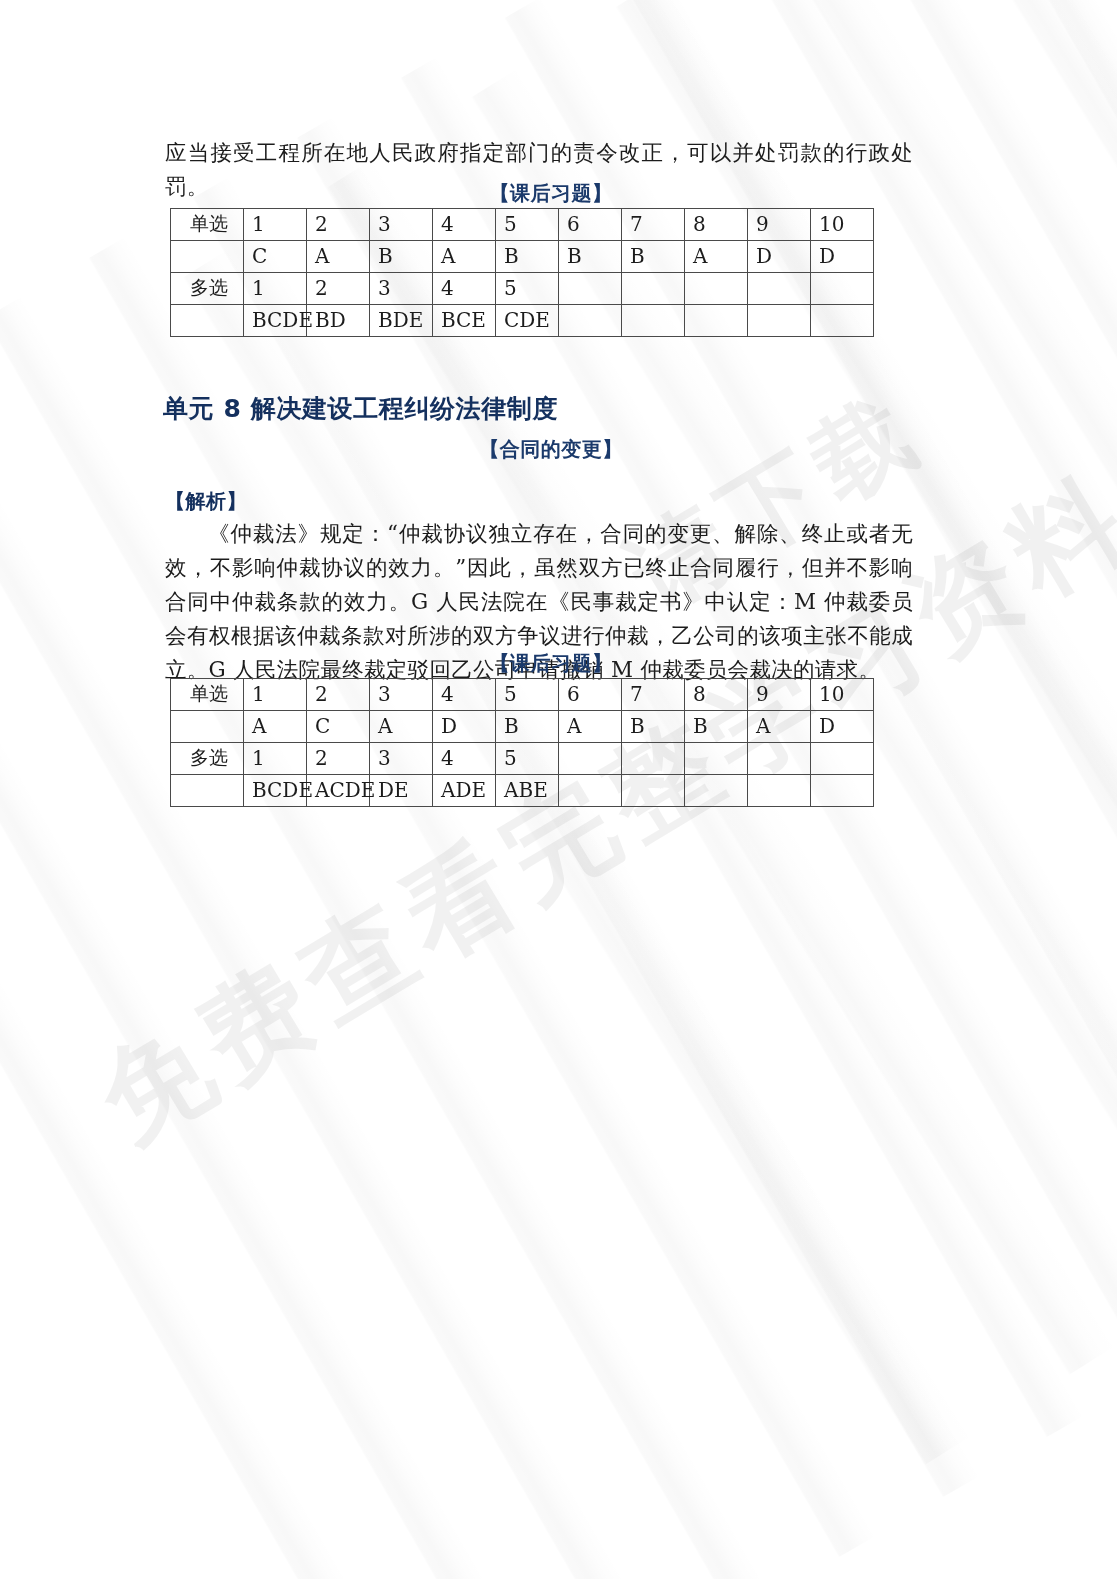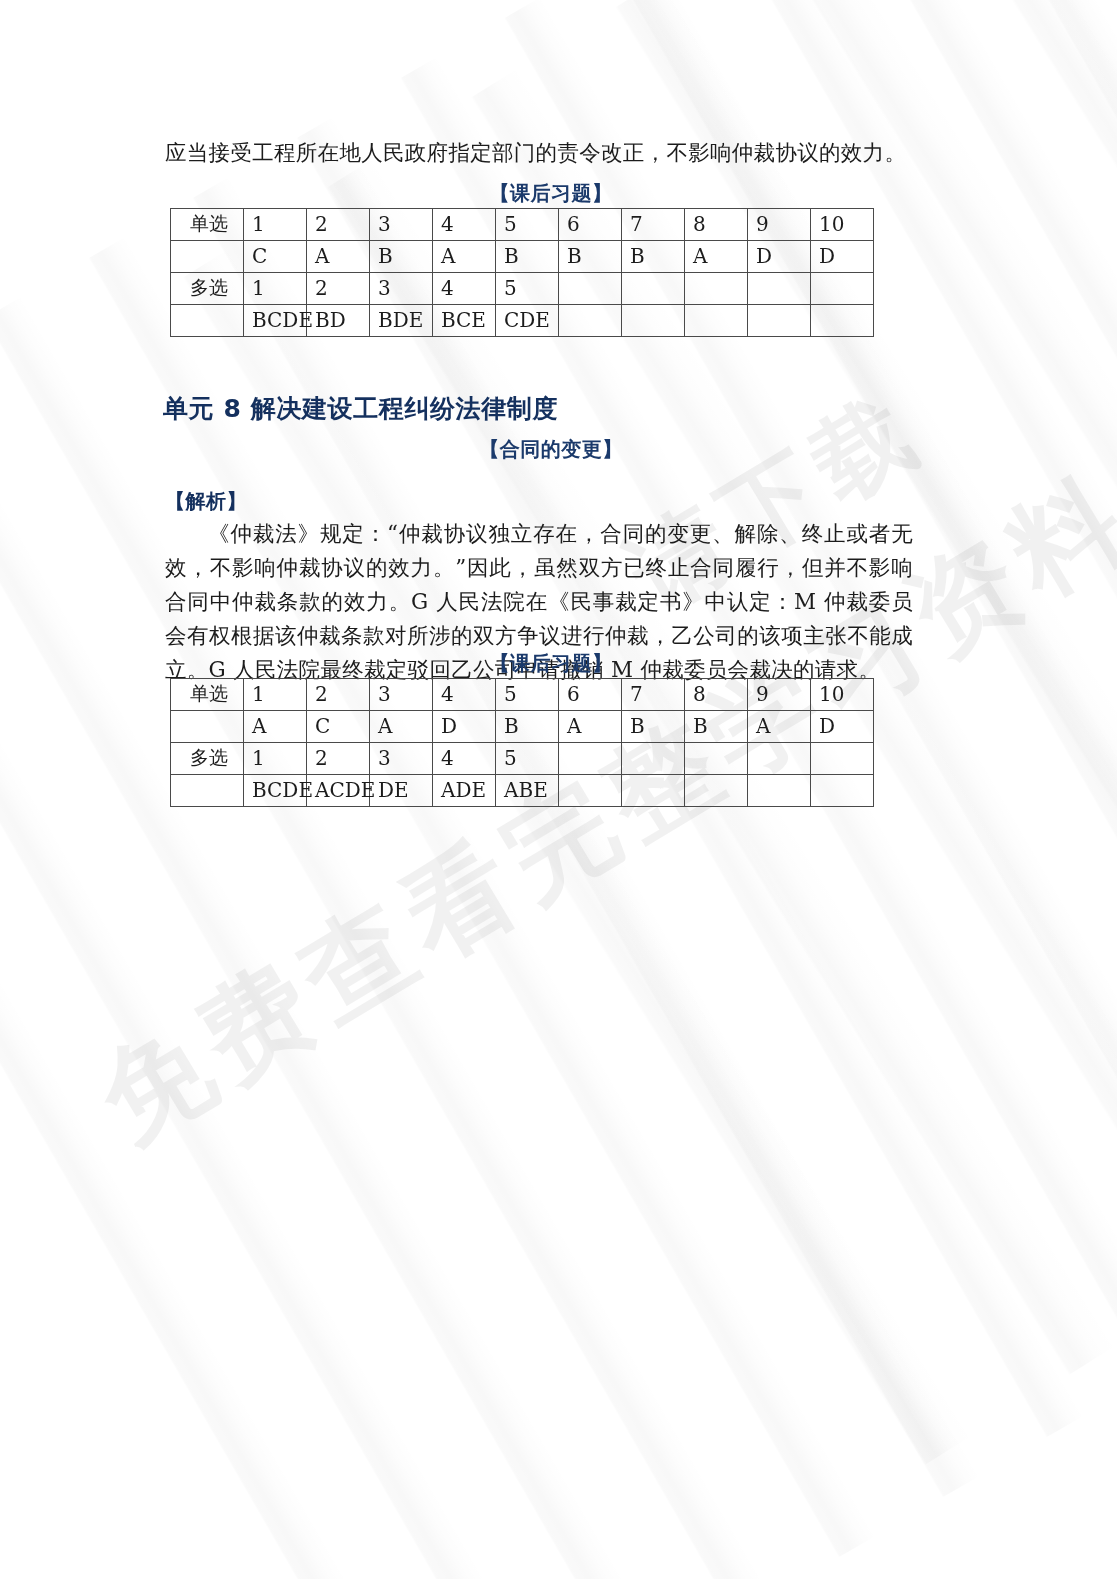--- a/index.html
+++ b/index.html
@@ -176,21 +176,21 @@
 
   <div class="watermark-layer">
     <div class="wm-streaks"></div>
     <div class="wm-streaks2"></div>
     <div class="wm-text wm-text-a">免费查看完整学习资料</div>
     <div class="wm-text wm-text-b">请下载</div>
   </div>
 
   <div class="content">
 
-    <div class="para" style="top:136px;">应当接受工程所在地人民政府指定部门的责令改正，不影响仲裁协议的效力。</div>
+    <div class="para" style="top:136px;">应当接受工程所在地人民政府指定部门的责令改正，可以并处罚款的行政处罚。</div>
 
     <div class="centered-label" style="top:180px;">【课后习题】</div>
 
     <table class="ans" id="table-1" style="left:170px; top:208px;">
       <colgroup>
         <col class="c-label">
           <col class="c-cell">
           <col class="c-cell">
           <col class="c-cell">
           <col class="c-cell">

